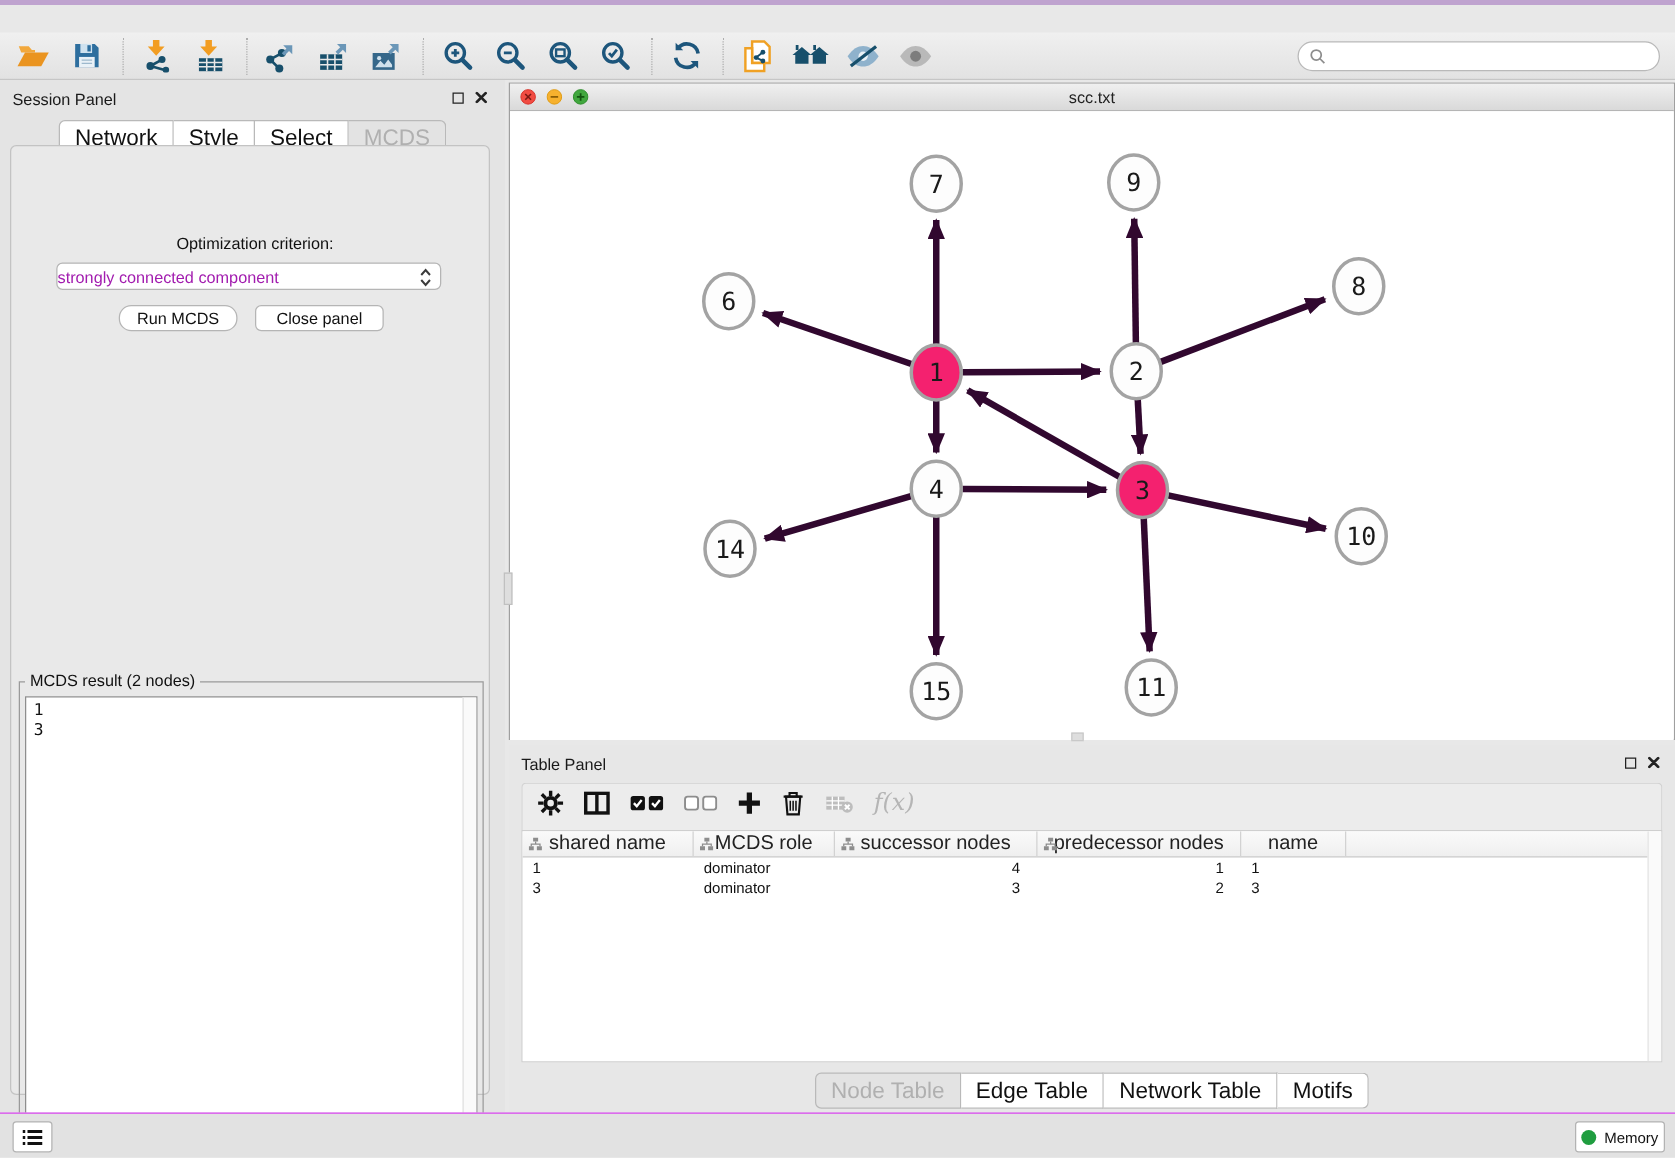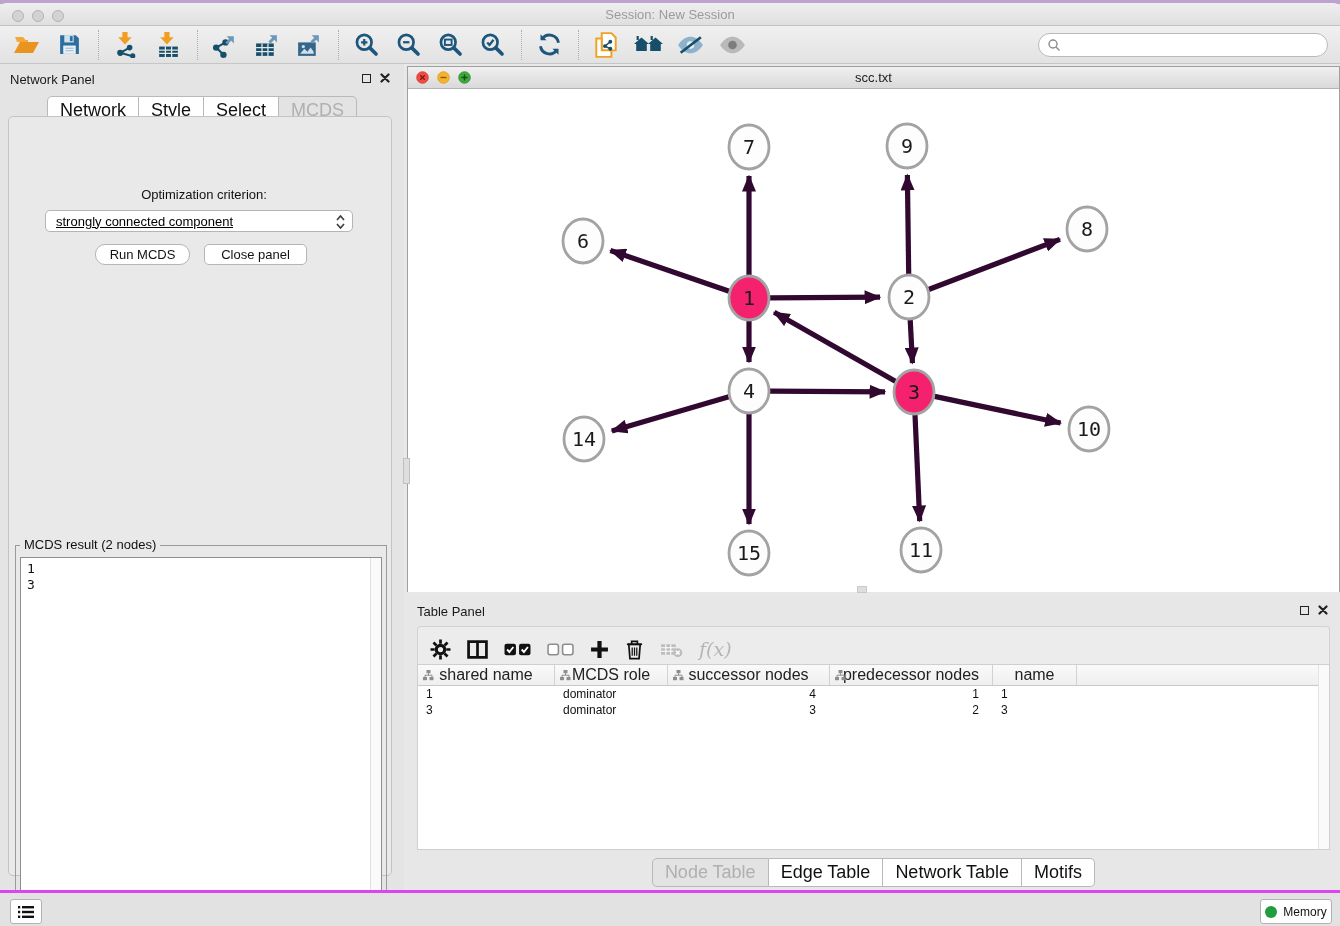--- a/index.html
+++ b/index.html
@@ -38,21 +38,21 @@
   .tab { font-size:18px; padding:3px 12px; background:#fff; border:1px solid #b9b9b9; border-left:none; color:#111; cursor:default; }
   .tab:first-child { border-left:1px solid #b9b9b9; border-radius:5px 0 0 5px; }
   .tab:last-child { border-radius:0 5px 5px 0; }
   .tab.sel { background:#e3e3e3; color:#b0b0b0; }
 
   .cp-pane { position:absolute; left:8px; top:52px; width:384px; height:760px;
     background:#e9e9e9; border:1px solid #c3c3c3; border-radius:5px; }
   .opt-label { position:absolute; left:4px; width:100%; top:70px; text-align:center; font-size:13px; color:#111; }
   .combo { position:absolute; left:36px; top:93px; width:308px; height:22px; background:#fff;
     border:1px solid #b5b5b5; border-radius:5px; font-size:13px; display:flex; align-items:center;
-    padding-left:10px; color:#000000;text-decoration:underline; }
+    color:#a21caf; }
   .combo .stepper { position:absolute; right:6px; top:3px; }
   .btn { position:absolute; height:21px; background:#fff; border:1px solid #b5b5b5; border-radius:5px;
     font-size:13px; color:#111; display:flex; align-items:center; justify-content:center; font-family:"Liberation Sans",sans-serif; }
 
   .fieldset { position:absolute; left:6px; top:428px; width:372px; height:378px;
     border:1px solid #9a9a9a; }
   .fieldset .legend { position:absolute; left:4px; top:-9px; background:#e9e9e9; padding:0 4px; font-size:13px; color:#111; }
   .fs-inner { position:absolute; left:4px; top:11px; right:4px; bottom:5px; background:#fff; border:1px solid #8e8e8e; }
   .fs-lines { position:absolute; left:6px; top:3px; font-family:"DejaVu Sans Mono",monospace; font-size:13px; line-height:16px; color:#111; white-space:pre; }
   .fs-scroll { position:absolute; right:0; top:0; bottom:0; width:11px; background:#fafafa; border-left:1px solid #e0e0e0; }
@@ -65,51 +65,45 @@
   .nw-title { position:absolute; left:0; right:0; top:3px; text-align:center; font-size:13px; color:#222; }
   .nw-lights { position:absolute; left:8px; top:4px; display:flex; gap:8px; }
   .nw-canvas { position:absolute; left:0; top:22px; width:931px; height:503px; background:#fff; overflow:hidden; }
   .grip-v { position:absolute; left:403px; top:458px; width:7px; height:26px; background:#dedede; border:1px solid #c0c0c0; }
   .grip-h { position:absolute; left:857px; top:586px; width:10px; height:7px; background:#dedede; border:1px solid #c9c9c9; }
 
   
   .tpanel { position:absolute; left:407px; top:596px; width:933px; height:294px; background:#e7e7e7; }
   .tp-toolbar { position:absolute; left:10px; top:30px; right:10px; height:38px;
     background:#ececec; border:1px solid #d2d2d2; border-radius:4px 4px 0 0; border-bottom:none;
-    display:flex; align-items:flex-end; padding-left:12px; gap:16px; }
+    display:flex; align-items:flex-start; padding-left:12px; gap:16px; }
   .tp-ico { display:flex; align-items:center; justify-content:center; height:30px; }
   .fx { font-family:"DejaVu Serif", serif; font-style:italic; font-size:19px; color:#b5b5b5; }
   .tbl-wrap { position:absolute; left:10px; top:68px; right:10px; height:186px; background:#fff; border:1px solid #cfcfcf; overflow:hidden; }
   .tbl-head { display:flex; background:linear-gradient(#fafafa,#efefef); border-bottom:1px solid #c8c8c8; height:21px; }
   .th { position:relative; border-right:1px solid #d2d2d2; font-size:16px; color:#222;
     display:flex; align-items:center; justify-content:center; }
   .th .hicon { position:absolute; left:5px; top:5px; }
   .tr { display:flex; height:16px; }
   .td { font-size:12px; color:#111; font-family:"Liberation Sans",sans-serif; padding-top:1px; }
   .tbl-scroll { position:absolute; right:0; top:0; bottom:0; width:11px; background:#fafafa; border-left:1px solid #e4e4e4; }
   .tp-tabs { position:absolute; left:0; right:0; top:262px; display:flex; justify-content:center; }
 
   
-  .statusbar { position:absolute; left:0; top:890px; width:1340px; height:36px; background:#e2e2e2; border-top:3px solid #d946ef; }
+  .statusbar { position:absolute; left:0; top:890px; width:1340px; height:36px; background:#e2e2e2; border-top:1px solid #d946ef; }
   .st-btn { position:absolute; background:#fff; border:1px solid #b3b3b3; border-radius:3px; display:flex; align-items:center; justify-content:center; }
   .mem-dot { width:12px; height:12px; border-radius:50%; background:#1f9d3f; margin-right:6px; }
   .mem-label { font-size:12px; color:#111; }
 </style>
 </head>
 <body>
 
 <div class="app">
 
   <div class="desktop-strip"></div>
-  <div class="titlebar">
-    <span class="tl-dot" style="left:12px"></span>
-    <span class="tl-dot" style="left:32px"></span>
-    <span class="tl-dot" style="left:52px"></span>
-    <div class="title">Session: New Session</div>
-  </div>
 
   <div class="toolbar">
     <span class="tb-btn">
       <svg width="28" height="24" viewBox="0 0 28 24">
           <path d="M2 4h8l2.5 3H15v2H4z" fill="#f2a83c"></path>
           <path d="M1 20h19l6-11H7z" fill="#ea9420"></path>
         </svg>
     </span>
     <span class="tb-btn">
       <svg width="25" height="25" viewBox="0 0 24 24">
@@ -241,21 +235,21 @@
     <div class="search-wrap">
       <svg width="14" height="14" viewBox="0 0 14 14">
           <circle cx="6" cy="6" r="4" fill="none" stroke="#8d8d8d" stroke-width="1.4"></circle>
           <path d="M9 9l3.5 3.5" stroke="#8d8d8d" stroke-width="1.4"></path>
         </svg>
       <input placeholder="" style="">
     </div>
   </div>
 
   <div class="cpanel">
-    <div class="panel-head">Network Panel</div>
+    <div class="panel-head">Session Panel</div>
     <div class="panel-icons" style="right:14px">
       <span class="ico-float"></span>
       <span class="ico-close">
         <svg width="10" height="10" viewBox="0 0 10 10">
             <path d="M1.5 1.5l7 7m0-7l-7 7" stroke="#222" stroke-width="2.2" stroke-linecap="round"></path>
           </svg>
       </span>
     </div>
     <div class="tabs-row" id="cp-tabs" style="top:32px">
         <span class="tab">Network</span>

